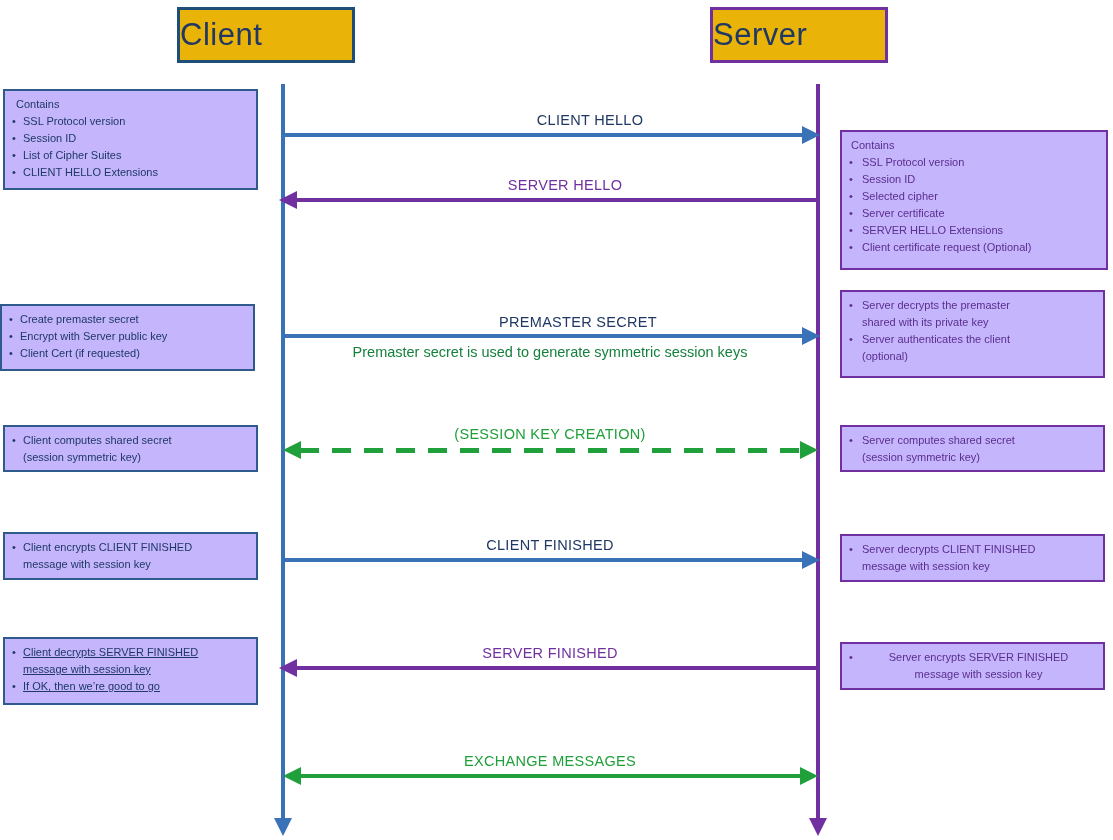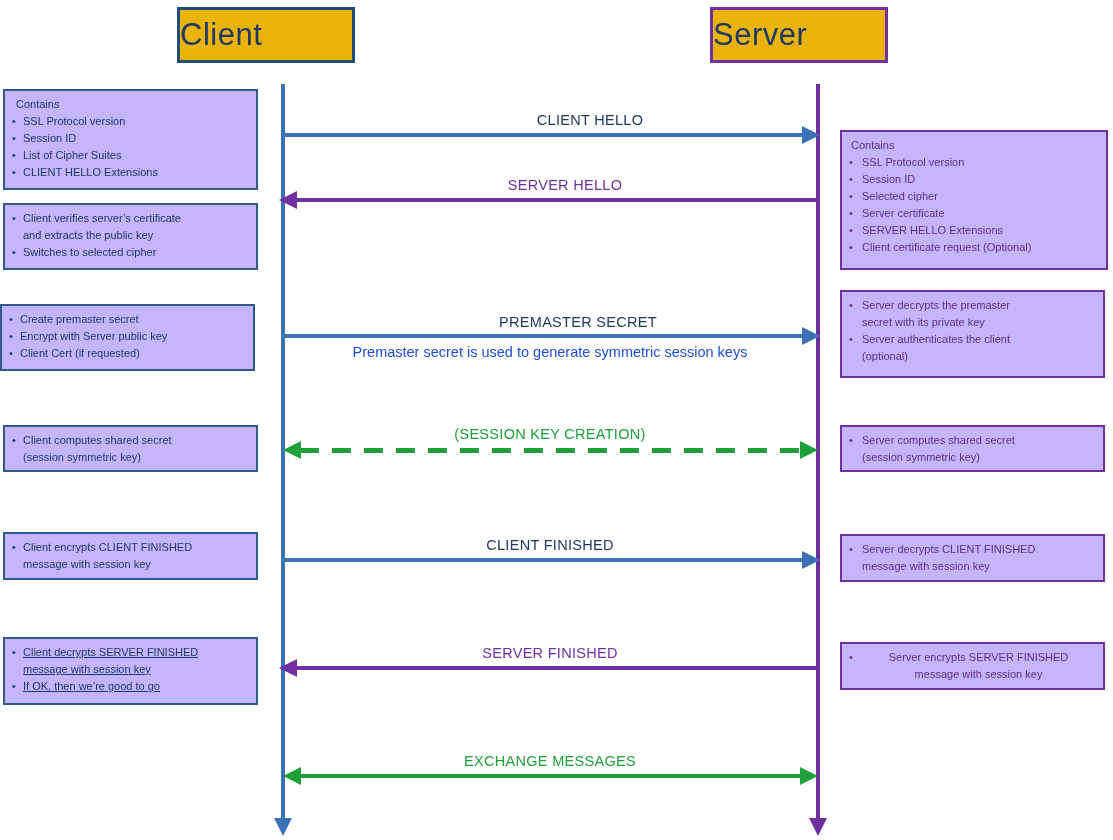--- a/index.html
+++ b/index.html
@@ -135,21 +135,21 @@
     font-size: 14.5px;
     letter-spacing: 0.3px;
     white-space: nowrap;
     text-align: center;
   }
   .msg-sub {
     position: absolute;
     font-size: 14.5px;
     white-space: nowrap;
     text-align: center;
-    color: #1d4ed8;
+    color: #15803d;
   }
 
   
   .c-blue   { background: #3a72b8; }
   .c-purple { background: #7030a0; }
   .c-green  { background: #20a03a; }
   .t-blue   { color: #1f3864; }
   .t-purple { color: #7030a0; }
   .t-green  { color: #20a03a; }
   .h-blue   { border-left: 18px solid #3a72b8; }
@@ -186,27 +186,20 @@
   <div id="note-client-hello" class="note left">
     <ul>
       <li style="padding-left: 4px; list-style: none; --no-bullet: 1;" class="heading-row">Contains</li>
       <li>SSL Protocol version</li>
       <li>Session ID</li>
       <li>List of Cipher Suites</li>
       <li>CLIENT HELLO Extensions</li>
     </ul>
   </div>
 
-  <div id="note-client-verify" class="note left">
-    <ul>
-      <li>Client verifies server’s certificate
-and extracts the public key</li>
-      <li>Switches to selected cipher</li>
-    </ul>
-  </div>
 
   <div id="note-client-premaster" class="note left">
     <ul>
       <li>Create premaster secret</li>
       <li>Encrypt with Server public key</li>
       <li>Client Cert (if requested)</li>
     </ul>
   </div>
 
   <div id="note-client-shared" class="note left">
@@ -239,21 +232,21 @@
       <li>Selected cipher</li>
       <li>Server certificate</li>
       <li>SERVER HELLO Extensions</li>
       <li>Client certificate request (Optional)</li>
     </ul>
   </div>
 
   <div id="note-server-premaster" class="note right">
     <ul>
       <li>Server decrypts the premaster
-secret with its private key</li>
+shared with its private key</li>
       <li>Server authenticates the client
 (optional)</li>
     </ul>
   </div>
 
   <div id="note-server-shared" class="note right">
     <ul>
       <li>Server computes shared secret
 (session symmetric key)</li>
     </ul>

